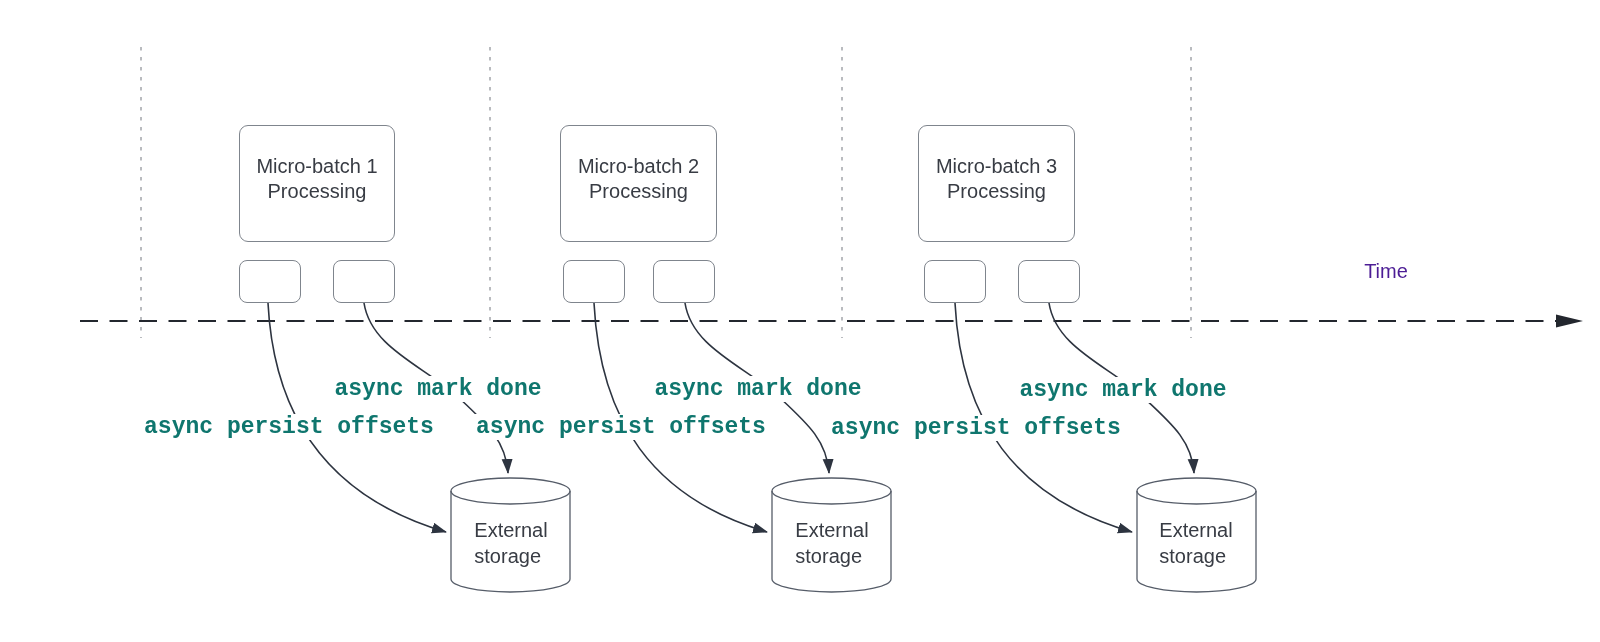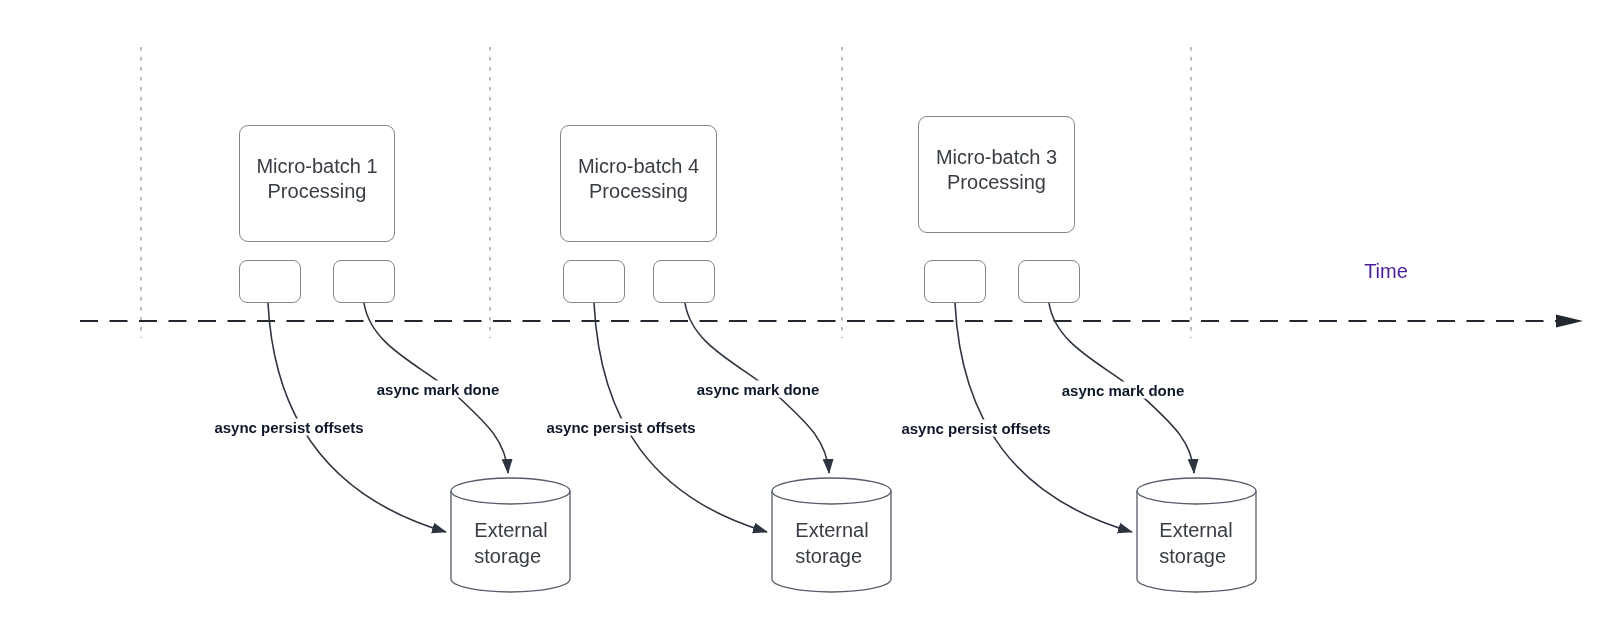--- a/index.html
+++ b/index.html
@@ -37,24 +37,25 @@
     height: 43px;
     background: #ffffff;
     border: 1px solid #7f858d;
     border-radius: 8px;
   }
   .edge-label {
     position: absolute;
     transform: translate(-50%, -50%);
     background: #ffffff;
     padding: 0 3px;
-    font-size: 15px;
+    font-size: 23px;
     font-weight: 700;
-    color: #0f172a;
+    color: #0f766e;
     white-space: nowrap;
+    font-family: Liberation Mono, monospace;
   }
   .cyl-label {
     position: absolute;
     transform: translate(-50%, -50%);
     font-size: 20px;
     line-height: 26px;
     color: #383c44;
     white-space: nowrap;
   }
   .time-label {
@@ -117,34 +118,34 @@
   <div class="small-box" style="left:333px; top:260px;"></div>
   <div class="edge-label" style="left:289px; top:427px;">async persist offsets</div>
   <div class="edge-label" style="left:438px; top:389px;">async mark done</div>
   <div class="cyl-label" style="left:511px; top:543px;">
     <span>External</span><br>
     <span>storage</span>
   </div>
 
   <div class="main-box" style="left:560px; top:125px; width:157px; height:117px;">
     <div>
-      <span>Micro-batch 4</span><br>
+      <span>Micro-batch 2</span><br>
       <span>Processing</span>
     </div>
   </div>
   <div class="small-box" style="left:563px; top:260px;"></div>
   <div class="small-box" style="left:653px; top:260px;"></div>
   <div class="edge-label" style="left:621px; top:427px;">async persist offsets</div>
   <div class="edge-label" style="left:758px; top:389px;">async mark done</div>
   <div class="cyl-label" style="left:832px; top:543px;">
     <span>External</span><br>
     <span>storage</span>
   </div>
 
-  <div class="main-box" style="left:918px; top:116px; width:157px; height:117px;">
+  <div class="main-box" style="left:918px; top:125px; width:157px; height:117px;">
     <div>
       <span>Micro-batch 3</span><br>
       <span>Processing</span>
     </div>
   </div>
   <div class="small-box" style="left:924px; top:260px;"></div>
   <div class="small-box" style="left:1018px; top:260px;"></div>
   <div class="edge-label" style="left:976px; top:428px;">async persist offsets</div>
   <div class="edge-label" style="left:1123px; top:390px;">async mark done</div>
   <div class="cyl-label" style="left:1196px; top:543px;">

